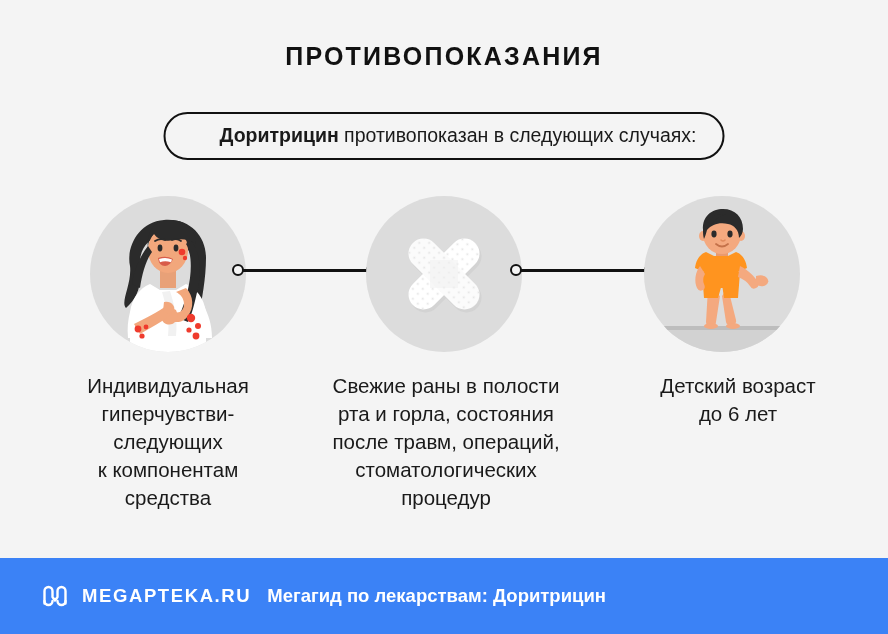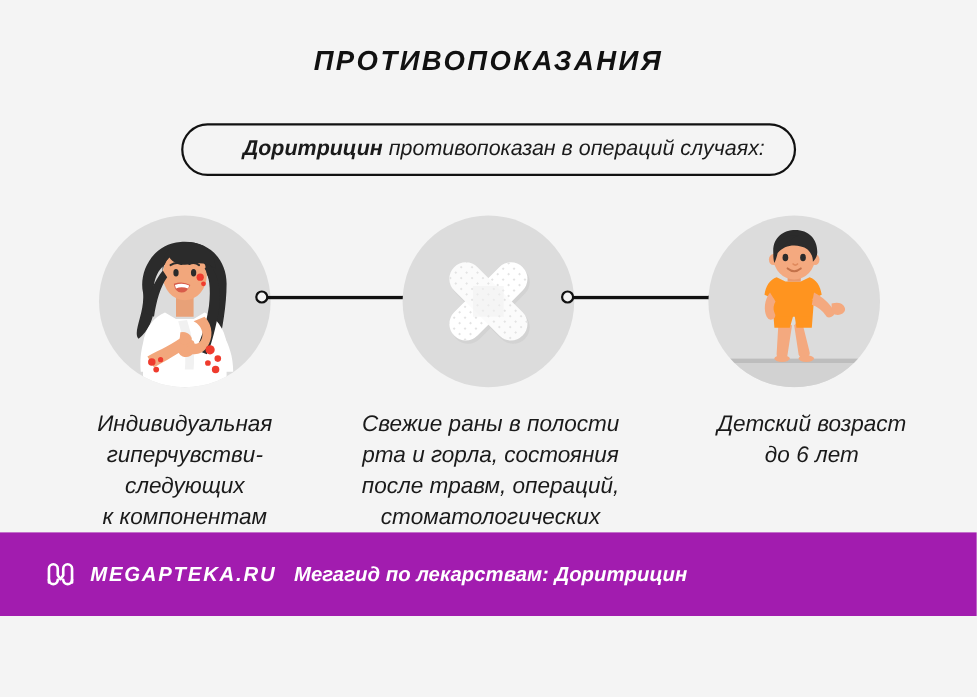--- a/index.html
+++ b/index.html
@@ -12,22 +12,21 @@
     background: #f4f4f4;
     font-family: "Liberation Sans", sans-serif;
     color: #1a1a1a;
     overflow: hidden;
     position: relative;
   }
 
   .page {
     position: relative;
     width: 888px;
-    height: 560px;
-    font-style: italic;
+    height: 634px;
   }
 
   
   .title {
     position: absolute;
     top: 42px;
     left: 0;
     width: 888px;
     text-align: center;
     font-size: 25px;
@@ -133,21 +132,21 @@
   .caption.t2 { left: 300px; width: 292px; }
   .caption.t3 { left: 615px; width: 246px; }
 
   
   .footer {
     position: absolute;
     left: 0;
     bottom: 0;
     width: 888px;
     height: 76px;
-    background: #a21caf;
+    background: #3b82f6;
     display: flex;
     align-items: center;
   }
   .footer-logo-mark {
     margin-left: 40px;
     width: 30px;
     height: 30px;
     flex: 0 0 auto;
   }
   .footer-brand {
@@ -165,21 +164,21 @@
   }
 </style>
 </head>
 <body>
 
 <div class="page">
 
   <div class="title">ПРОТИВОПОКАЗАНИЯ</div>
 
   <div class="pill">
-    <b>Доритрицин</b><span> противопоказан в операций случаях:</span>
+    <b>Доритрицин</b><span> противопоказан в следующих случаях:</span>
   </div>
 
   <div class="items">
 
     <div class="item-circle c1">
       <svg viewBox="0 0 156 156" xmlns="http://www.w3.org/2000/svg">
         <g>
 
           <path d="M40 70 C36 52 48 26 74 24 C100 22 116 40 116 62 C116 82 112 104 108 122 L96 122 C100 104 104 84 102 66 C100 48 86 38 72 40 C56 42 48 56 50 74 C52 90 46 104 36 112 C30 106 42 88 40 70 Z" fill="#2b2b2b"></path>
 

